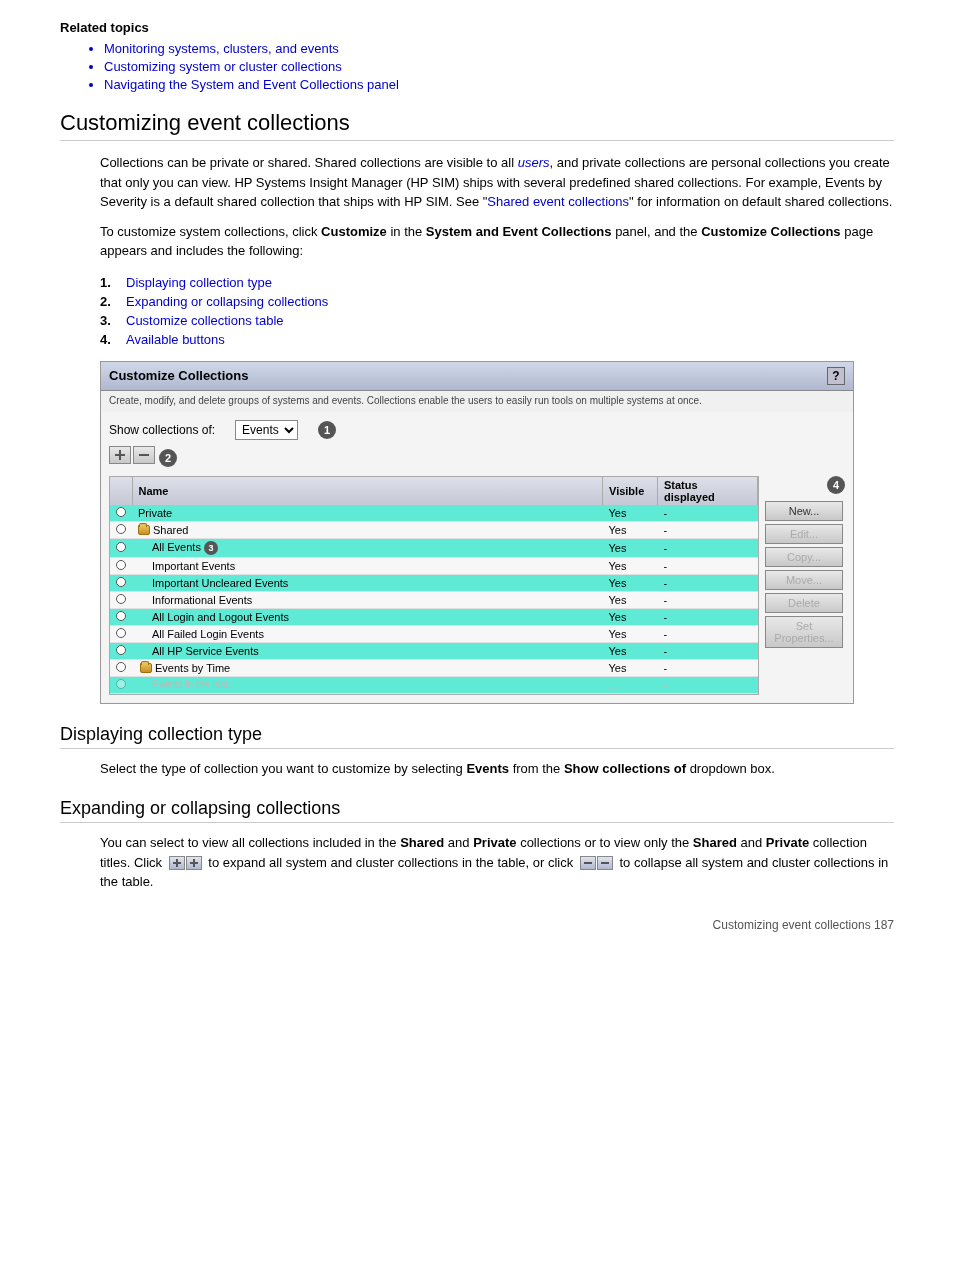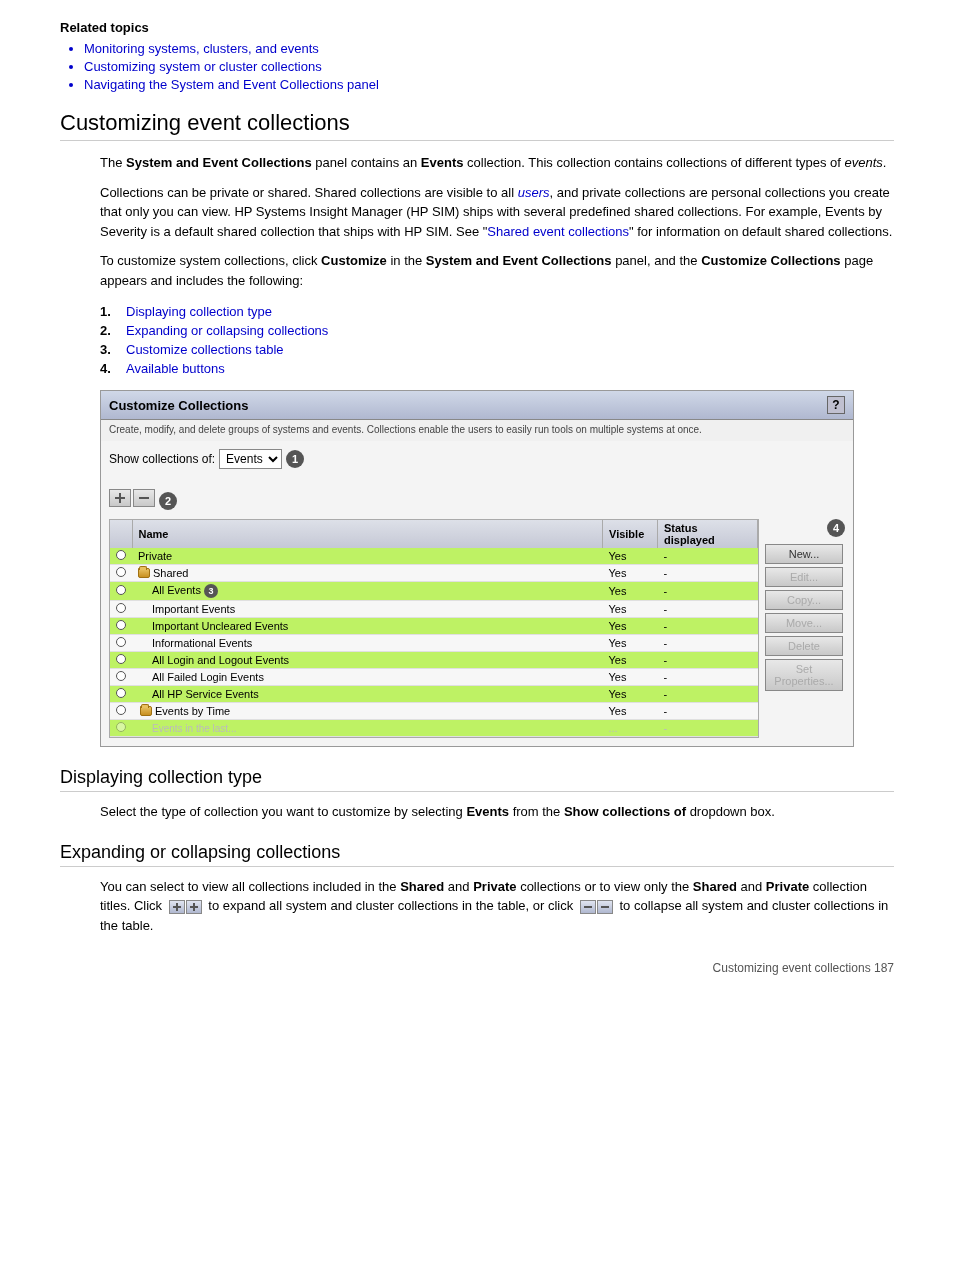--- a/index.html
+++ b/index.html
@@ -19,20 +19,21 @@
     }
     .related-topics ul {
       list-style: disc;
       padding-left: 24px;
       margin-bottom: 18px;
     }
     .related-topics ul li {
       margin-bottom: 3px;
       color: #0000cc;
       font-size: 13px;
+      margin-left: 20px;
     }
     .related-topics ul li a {
       color: #0000cc;
       text-decoration: none;
     }
     h2.section-title {
       font-size: 22px;
       font-weight: normal;
       border-bottom: 1px solid #ccc;
       padding-bottom: 4px;
@@ -116,22 +117,22 @@
       padding: 4px 8px 6px 8px;
       background: #f0f0f0;
     }
     .dialog-body {
       background: #f4f4f4;
       padding: 8px 8px 8px 8px;
     }
     .dialog-row {
       display: flex;
       align-items: center;
-      gap: 4px;
-      margin-bottom: 20px;
+      gap: 20px;
+      margin-bottom: 6px;
     }
     .dialog-label {
       font-size: 12px;
     }
     .dialog-select {
       font-size: 12px;
       padding: 1px 2px;
       border: 1px solid #888;
       background: white;
     }
@@ -158,21 +159,21 @@
     }
     .collections-table-wrapper {
       flex: 1;
       border: 1px solid #aaa;
       overflow: hidden;
     }
     .collections-table {
       width: 100%;
       border-collapse: collapse;
       font-size: 11px;
-      background: #bef264;
+      background: #5eead4;
     }
     .collections-table thead tr {
       background: linear-gradient(to bottom, #dde0e8, #c5c8d5);
     }
     .collections-table thead th {
       text-align: left;
       padding: 2px 6px;
       border-right: 1px solid #aaa;
       font-weight: bold;
       font-size: 11px;
@@ -298,23 +299,20 @@
   <ul>
     <li><a class="link">Monitoring systems, clusters, and events</a></li>
     <li><a class="link">Customizing system or cluster collections</a></li>
     <li><a class="link">Navigating the System and Event Collections panel</a></li>
   </ul>
 </div>
 
 <h2 class="section-title">Customizing event collections</h2>
 
 <div class="content-block">
-  <p>
-    The <span class="bold">System and Event Collections</span> panel contains an <span class="bold">Events</span> collection. This collection contains collections of different types of <span class="italic">events</span>.
-  </p>
   <p>
     Collections can be private or shared. Shared collections are visible to all <a class="link italic">users</a>, and private collections are personal collections you create that only you can view. HP Systems Insight Manager (HP SIM) ships with several predefined shared collections. For example, Events by Severity is a default shared collection that ships with HP SIM. See "<a class="link">Shared event collections</a>" for information on default shared collections.
   </p>
   <p>
     To customize system collections, click <span class="bold">Customize</span> in the <span class="bold">System and Event Collections</span> panel, and the <span class="bold">Customize Collections</span> page appears and includes the following:
   </p>
 </div>
 
 <ol class="main-list">
   <li>

